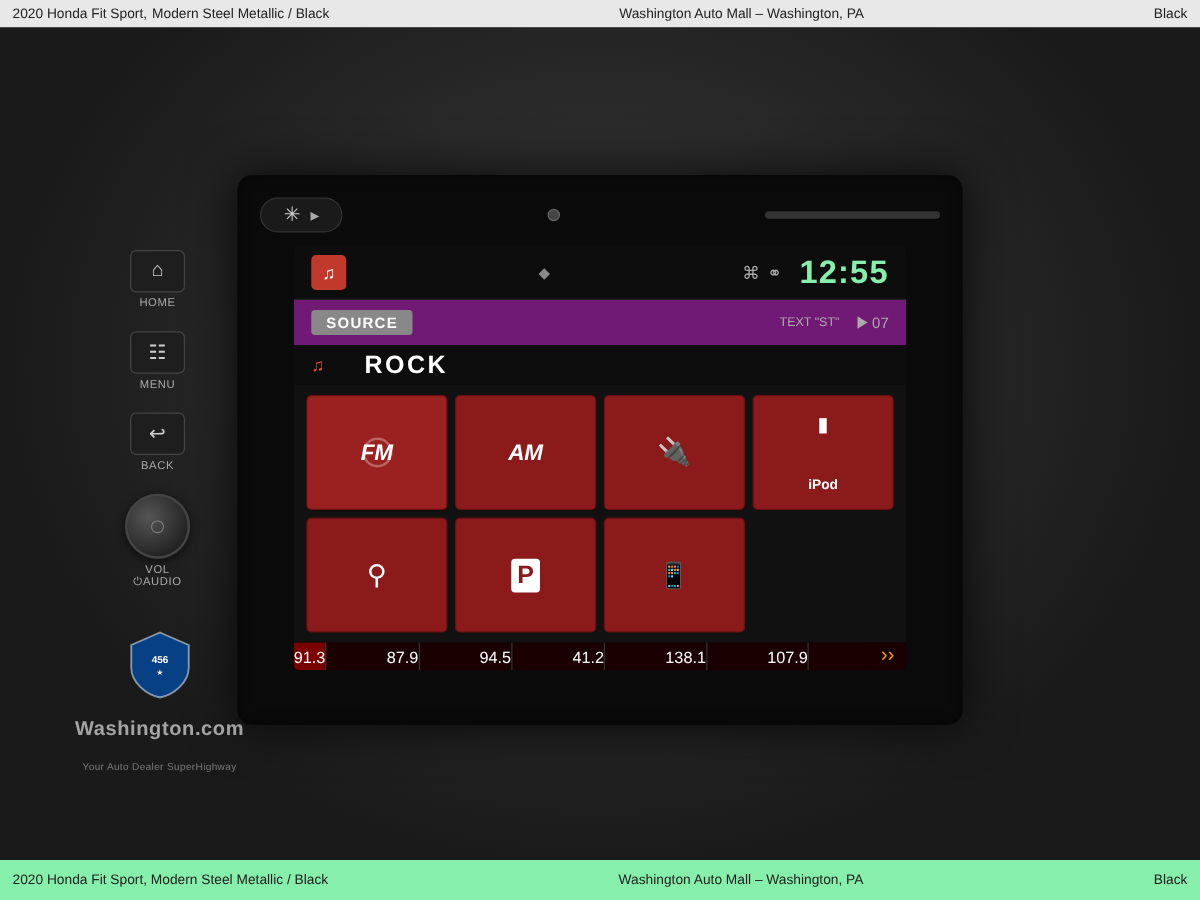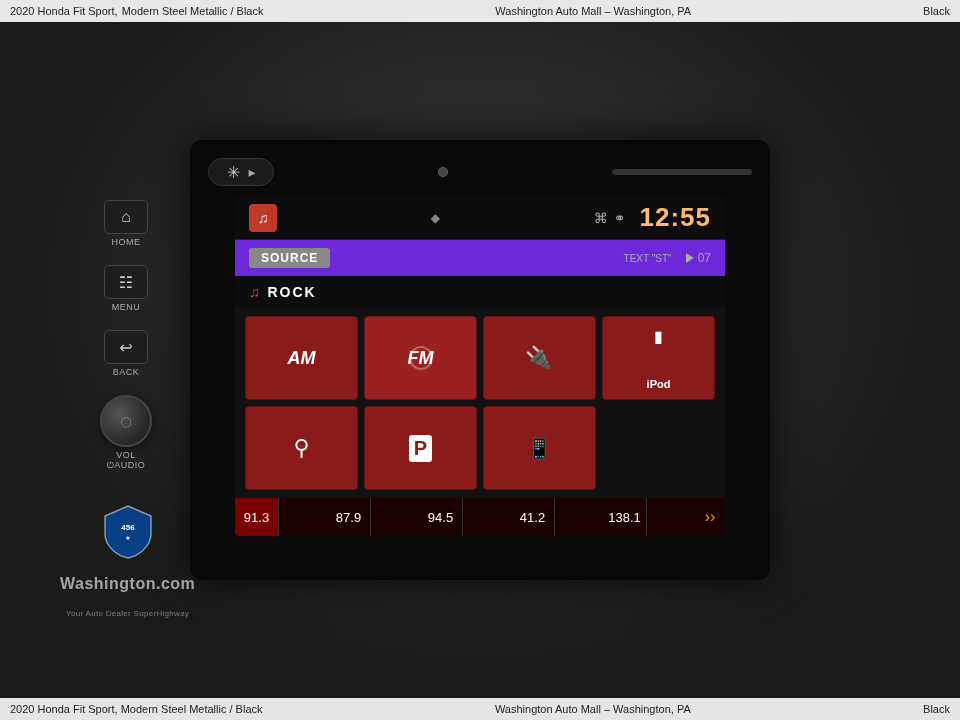--- a/index.html
+++ b/index.html
@@ -23,22 +23,22 @@
       color: #222;
     }
     #header .left { display: flex; gap: 4px; align-items: center; }
 
     
     #footer {
       position: absolute;
       bottom: 0;
       left: 0;
       right: 0;
-      background: #e5e5e5;
-      height: 22px;
+      background: #86efac;
+      height: 32px;
       display: flex;
       align-items: center;
       justify-content: space-between;
       padding: 0 10px;
       font-size: 11px;
       color: #222;
     }
 
     
     #main {
@@ -208,29 +208,29 @@
       margin-left: auto;
     }
 
     .wifi-icon, .bt-icon {
       color: #aaa;
       font-size: 14px;
     }
 
     .time-display {
       font-size: 26px;
-      color: #fdba74;
+      color: #86efac;
       font-weight: bold;
       letter-spacing: 1px;
       margin-left: 8px;
     }
 
     
     #source-row {
-      background: #6d28d9;
+      background: #701a75;
       height: 36px;
       display: flex;
       align-items: center;
       padding: 0 14px;
       gap: 14px;
     }
 
     .source-badge {
       background: #888;
       color: #fff;
@@ -272,23 +272,24 @@
       gap: 8px;
     }
 
     .music-note-small {
       color: #e74c3c;
       font-size: 14px;
     }
 
     .rock-label {
       color: #fff;
-      font-size: 14px;
+      font-size: 20px;
       font-weight: bold;
       letter-spacing: 2px;
+      margin-left: 24px;
     }
 
     
     #source-grid {
       flex: 1;
       padding: 8px 10px;
       background: #111;
       display: grid;
       grid-template-columns: repeat(4, 1fr);
       grid-template-rows: repeat(2, 1fr);
@@ -321,21 +322,21 @@
       color: #fff;
       margin-top: 28px;
     }
 
     
     .fm-tile { background: #9b2020; }
 
     
     #presets-row {
       background: #1a0000;
-      height: 38px;
+      height: 22px;
       display: flex;
       align-items: flex-start;
       padding: 0;
       overflow: hidden;
       gap: 48px;
     }
 
     .preset-item {
       flex: 1;
       display: flex;
@@ -462,30 +463,30 @@
         </div>
       </div>
 
       <div id="rock-row">
         <span class="music-note-small">♫</span>
         <span class="rock-label">ROCK</span>
       </div>
 
       <div id="source-grid">
 
-        <div class="source-tile">
-          <div class="source-tile-icon" style="font-size:18px; font-weight:bold; font-style:italic;">AM</div>
-        </div>
-
         <div class="source-tile fm-tile">
           <div class="source-tile-icon" style="font-size:18px; font-weight:bold; font-style:italic; color:#fff;">FM</div>
           <div style="width:24px;height:24px;border-radius:50%;border:2px solid #fff; display:flex;align-items:center;justify-content:center;position:absolute;opacity:0.3;"></div>
         </div>
 
         <div class="source-tile">
+          <div class="source-tile-icon" style="font-size:18px; font-weight:bold; font-style:italic;">AM</div>
+        </div>
+
+        <div class="source-tile">
           <div class="source-tile-icon">🔌</div>
         </div>
 
         <div class="source-tile">
           <div class="source-tile-icon" style="font-size:16px;">▮</div>
           <div class="source-tile-label">iPod</div>
         </div>
 
         <div class="source-tile">
           <div class="source-tile-icon">⚲</div>
@@ -510,20 +511,23 @@
           <span>87.9</span>
         </div>
         <div class="preset-item">
           <span>94.5</span>
         </div>
         <div class="preset-item">
           <span>41.2</span>
         </div>
         <div class="preset-item">
           <span>138.1</span>
+        </div>
+        <div class="preset-item">
+          <span>107.9</span>
         </div>
         <div class="preset-arrow">››</div>
       </div>
 
     </div>
   </div>
 
   <div id="watermark">
     <svg class="shield-svg" viewBox="0 0 50 55" fill="none">
       <path d="M25 2 L48 12 L48 30 C48 42 36 52 25 54 C14 52 2 42 2 30 L2 12 Z" fill="rgba(0,80,180,0.7)" stroke="rgba(255,255,255,0.5)" stroke-width="1.5"></path>

